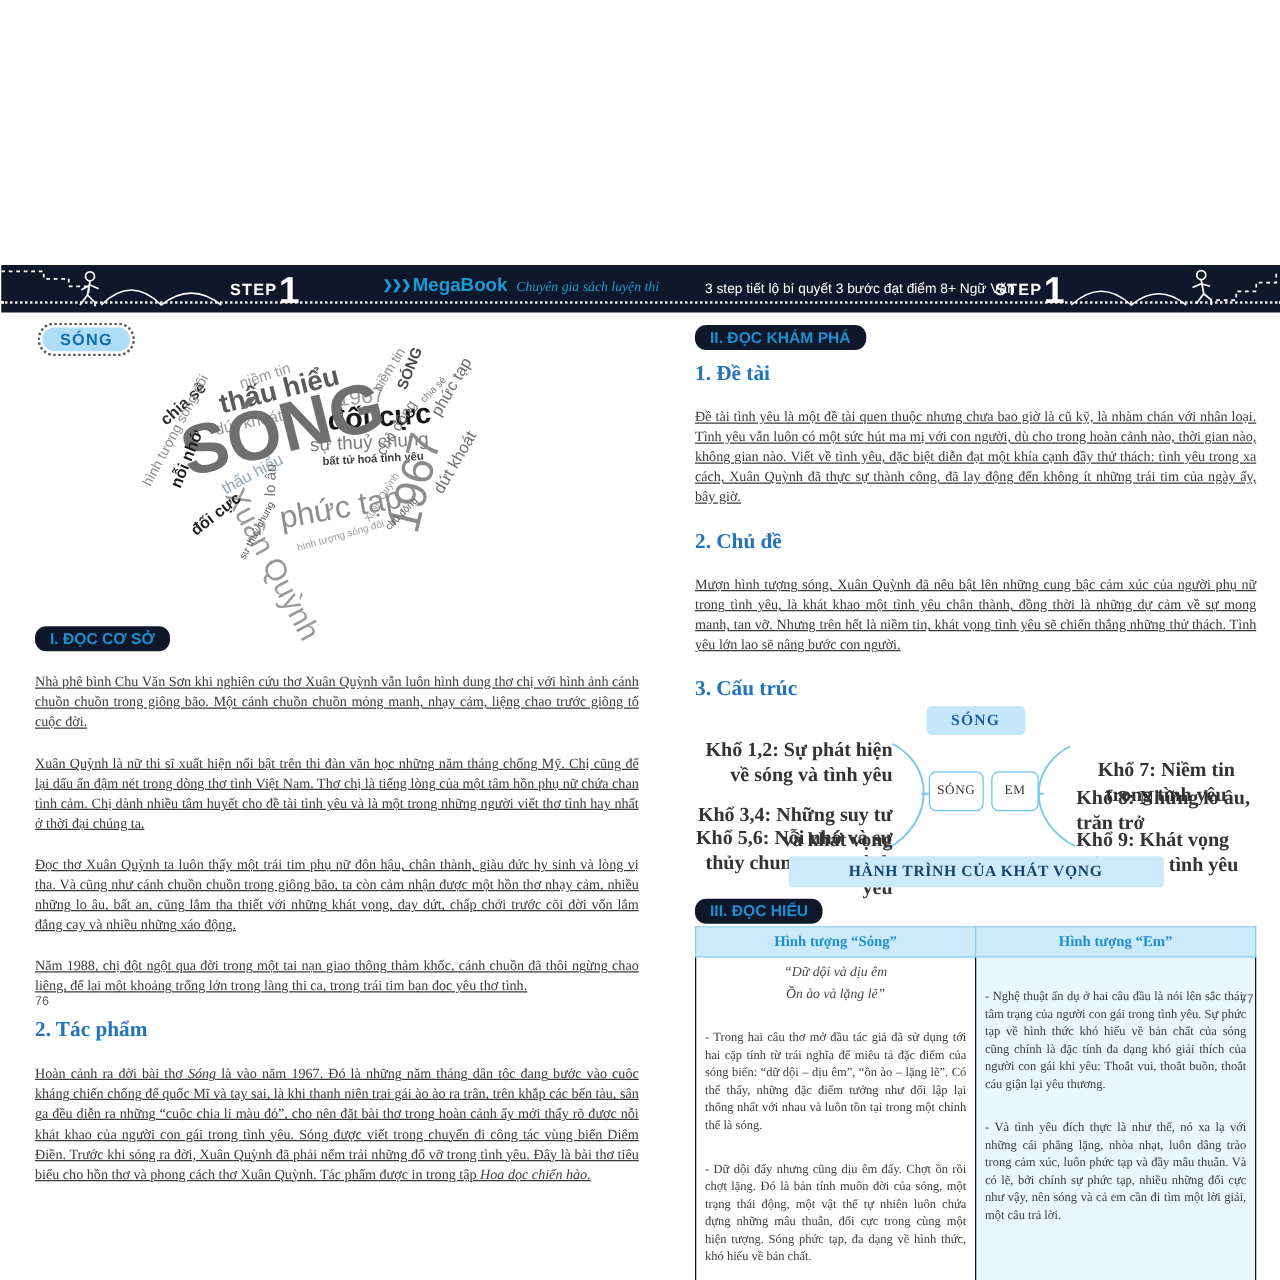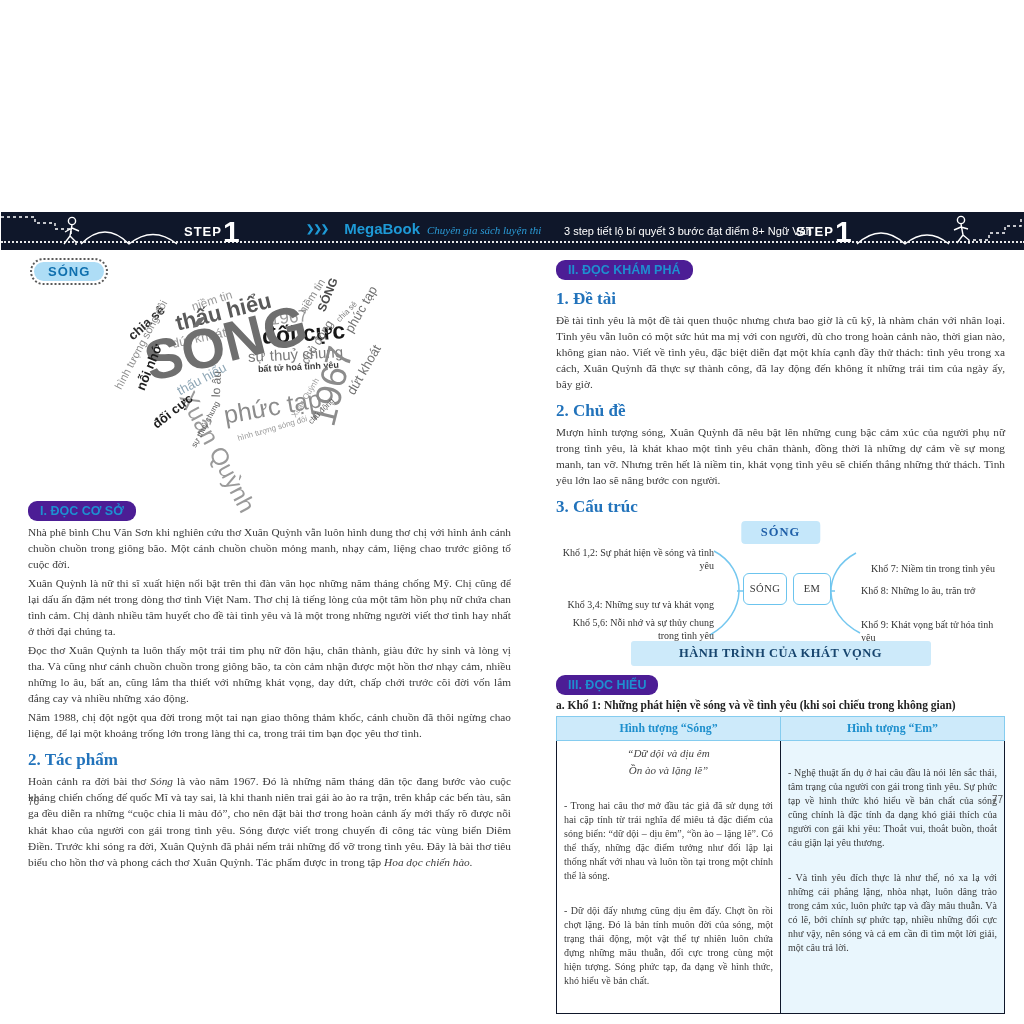--- a/index.html
+++ b/index.html
@@ -12,54 +12,54 @@
   .art-left{left:0;}
   .art-right{right:0;}
   .dotline{position:absolute;left:0;right:0;top:29px;border-top:2px dotted rgba(255,255,255,.9);}
   .step{position:absolute;top:3px;color:#ffffff;font-family:"Liberation Sans",sans-serif;line-height:34px;white-space:nowrap;}
   .step-left{left:183px;}
   .step-right{left:795px;}
   .step-word{font-size:13px;font-weight:bold;letter-spacing:1px;vertical-align:6px;}
   .step-num{font-size:30px;font-weight:bold;margin-left:1px;}
   .brand{position:absolute;left:305px;top:8px;font-family:"Liberation Sans",sans-serif;color:#1e9ad6;white-space:nowrap;}
   .arrows{font-size:10px;font-weight:bold;letter-spacing:-1px;vertical-align:2px;}
-  .brand-name{font-size:15px;font-weight:bold;margin-left:16px;}
+  .brand-name{font-size:15px;font-weight:bold;margin-left:2px;}
   .brand-slogan{font-style:italic;font-size:11px;margin-left:7px;color:#2a9ad5;font-family:"Liberation Serif",serif;}
   .tagline{position:absolute;left:563px;top:13px;font-family:"Liberation Sans",sans-serif;
            font-size:11px;color:#ffffff;white-space:nowrap;}
 
   
   .page{position:absolute;top:258px;color:#3a3a3a;}
   .page-left{left:28px;width:483px;height:560px;}
   .page-right{left:556px;width:449px;height:560px;}
   .pagenum{position:absolute;font-family:"Liberation Sans",sans-serif;font-size:10px;color:#555;}
   .pn-left{left:0;top:538px;}
   .pn-right{right:2px;top:536px;}
 
   .tag-outer{display:inline-block;border:2px dotted #5a5a5a;border-radius:16px;padding:2px;margin-left:2px;}
   .tag-pill{display:inline-block;background:#aeddf6;border-radius:12px;padding:2px 14px;
             color:#0f6fae;font-family:"Liberation Sans",sans-serif;font-weight:bold;font-size:13px;letter-spacing:1px;}
 
   .wordcloud{position:relative;width:390px;height:200px;margin:6px 0 0 72px;}
   .wc-word{position:absolute;white-space:nowrap;transform-origin:left center;line-height:1;
            font-family:"Liberation Sans",sans-serif;}
 
-  .sec-badge{display:inline-block;background:#4c1d95;color:#1e8fd0;border-radius:9px;
+  .sec-badge{display:inline-block;background:#0f172a;color:#1e8fd0;border-radius:9px;
              padding:3px 12px;font-family:"Liberation Sans",sans-serif;font-weight:bold;font-size:12.5px;
              margin-top:10px;}
   .sub-h{color:#2273bb;font-size:17px;font-weight:bold;margin:9px 0 3px 0;}
-  .body-p{font-size:11.3px;line-height:1.42;text-align:justify;margin:3px 0;}
+  .body-p{font-size:11.3px;line-height:1.42;text-align:justify;margin:17px 0;text-decoration:underline;}
 
   
   .diagram{position:relative;width:449px;height:148px;margin-top:4px;}
   .dg-braces{position:absolute;left:0;top:0;}
   .dg-braces path{stroke:#74c7ef;stroke-width:1.5;fill:none;}
   .dg-top{position:absolute;left:50%;transform:translateX(-50%);top:0;background:#c5e7fa;
           padding:4px 20px;border-radius:4px;font-weight:bold;font-size:12.5px;color:#1f5fa8;letter-spacing:1px;}
-  .dg-item{position:absolute;font-size:10px;line-height:1.25;color:#333;}
+  .dg-item{position:absolute;font-size:16px;line-height:1.25;color:#333;font-weight:bold;}
   .dg-l{left:0;width:158px;text-align:right;}
   .dg-r{left:305px;width:144px;text-align:left;}
   .dg-box{position:absolute;top:52px;height:30px;line-height:30px;text-align:center;background:#fff;
           border:1.5px solid #6cc4ee;border-radius:6px;font-size:10.5px;color:#333;letter-spacing:.5px;}
   .dg-box1{left:187px;width:42px;}
   .dg-box2{left:237px;width:36px;}
   .dg-bottom{position:absolute;left:50%;transform:translateX(-50%);top:120px;width:300px;text-align:center;
              background:#cdeafa;padding:5px 0;border-radius:3px;font-weight:bold;font-size:12.5px;
              color:#17456e;letter-spacing:.5px;}
 
@@ -171,21 +171,20 @@
     <div class="dg-item dg-l" style="top:96px;">Khổ 5,6: Nỗi nhớ và sự thủy chung trong tình yêu</div>
     <div class="dg-item dg-r" style="top:42px;text-align:center;">Khổ 7: Niềm tin trong tình yêu</div>
     <div class="dg-item dg-r" style="top:64px;">Khổ 8: Những lo âu, trăn trở</div>
     <div class="dg-item dg-r" style="top:98px;">Khổ 9: Khát vọng bất tử hóa tình yêu</div>
     <div class="dg-box dg-box1">SÓNG</div>
     <div class="dg-box dg-box2">EM</div>
     <div class="dg-bottom">HÀNH TRÌNH CỦA KHÁT VỌNG</div>
   </div>
 
   <div class="sec-badge" style="margin-top:6px;">III. ĐỌC HIỂU</div>
-  <div class="bold-line">a. Khổ 1: Những phát hiện về sóng và về tình yêu (khi soi chiếu trong không gian)</div>
 
   <table class="cmp-table">
     <thead>
       <tr>
         <th>Hình tượng “Sóng”</th>
         <th>Hình tượng “Em”</th>
       </tr>
     </thead>
     <tbody>
       <tr>

